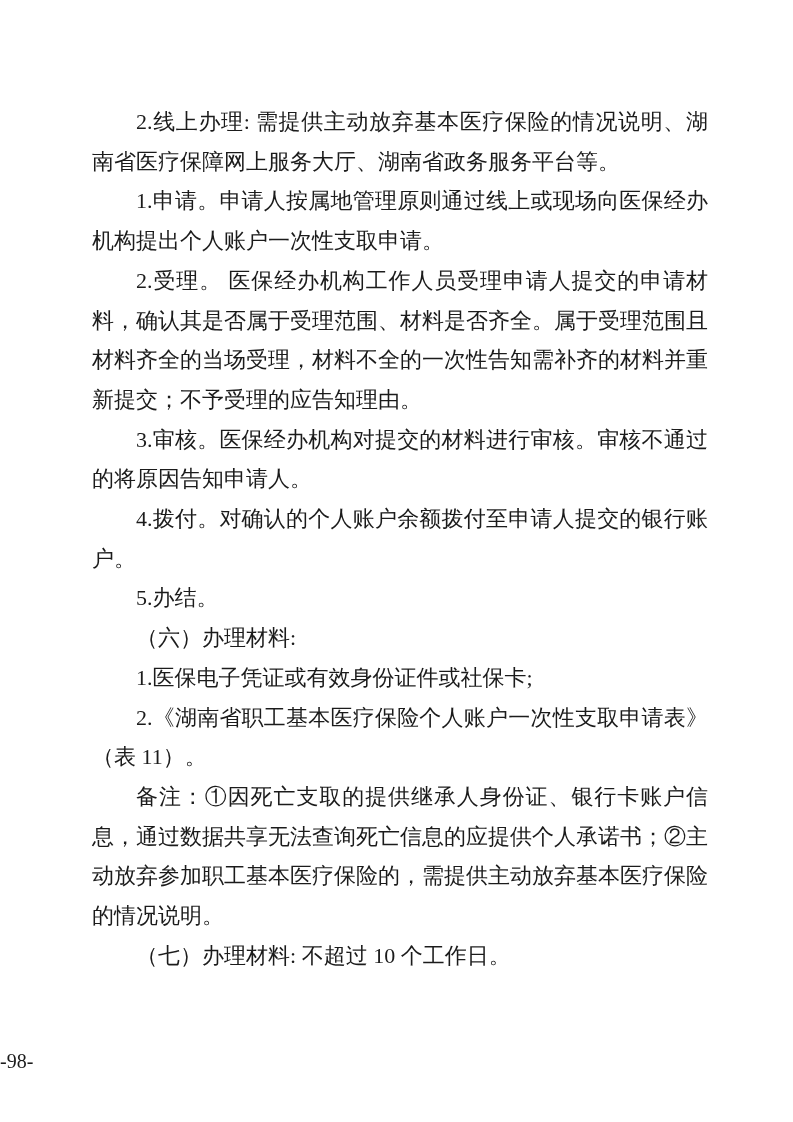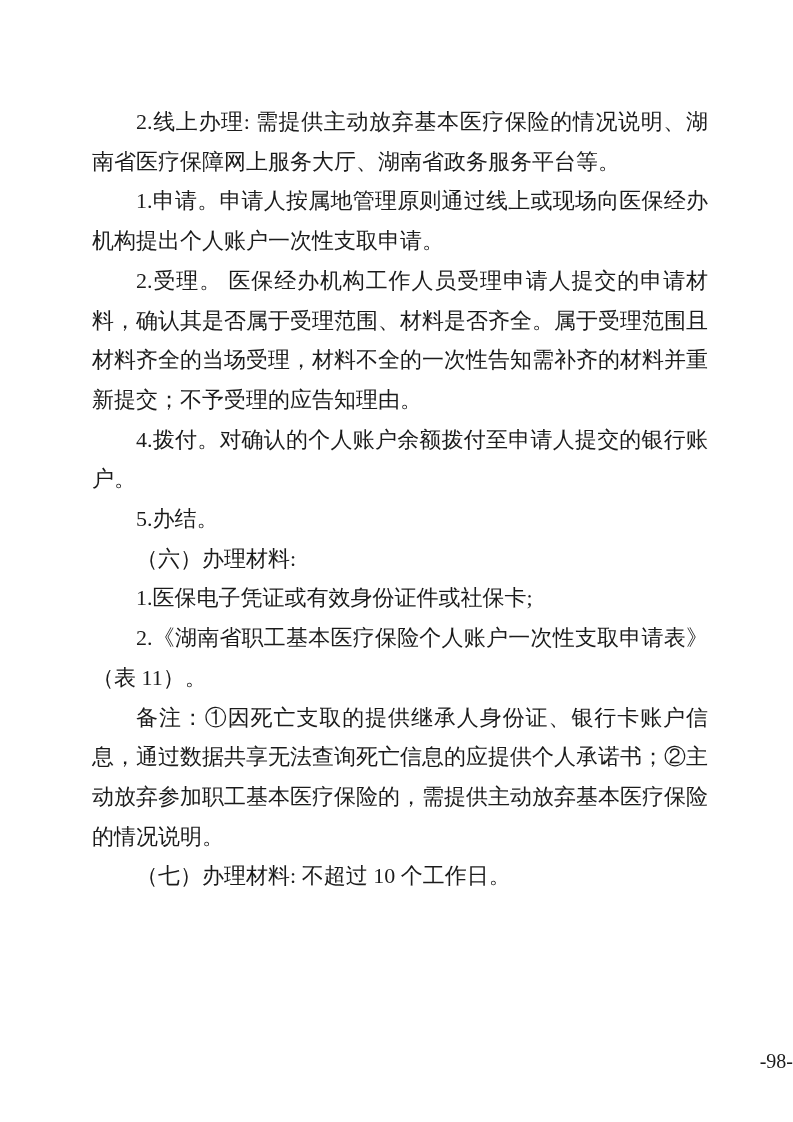--- a/index.html
+++ b/index.html
@@ -34,39 +34,40 @@
     letter-spacing: 0;
   }
   .para b {
     font-weight: normal;
   }
   .page-footer {
     position: absolute;
     left: 0;
     top: 1049px;
     width: 793px;
-    text-align: right;
+    text-align: left;
     font-size: 20px;
     line-height: 24px;
     color: #1b1b1b;
   }
 </style>
 </head>
 <body>
 
 <div class="page">
   <div class="content">
 
     <p class="para"><b>2.线上办理:</b><span> 需提供主动放弃基本医疗保险的情况说明、湖南省医疗保障网上服务大厅、湖南省政务服务平台等。</span></p>
 
 
     <p class="para"><b>1.申请。</b><span>申请人按属地管理原则通过线上或现场向医保经办机构提出个人账户一次性支取申请。</span></p>
 
     <p class="para"><b>2.受理。</b><span> 医保经办机构工作人员受理申请人提交的申请材料，确认其是否属于受理范围、材料是否齐全。属于受理范围且材料齐全的当场受理，材料不全的一次性告知需补齐的材料并重新提交；不予受理的应告知理由。</span></p>
 
+    <p class="para"><b>3.审核。</b><span>医保经办机构对提交的材料进行审核。审核不通过的将原因告知申请人。</span></p>
 
     <p class="para"><b>4.拨付。</b><span>对确认的个人账户余额拨付至申请人提交的银行账户。</span></p>
 
     <p class="para"><b>5.办结。</b><span></span></p>
 
     <p class="para"><b>（六）办理材料:</b><span></span></p>
 
     <p class="para"><b></b><span>1.医保电子凭证或有效身份证件或社保卡;</span></p>
 
     <p class="para"><b></b><span>2.《湖南省职工基本医疗保险个人账户一次性支取申请表》（表 11）。</span></p>

